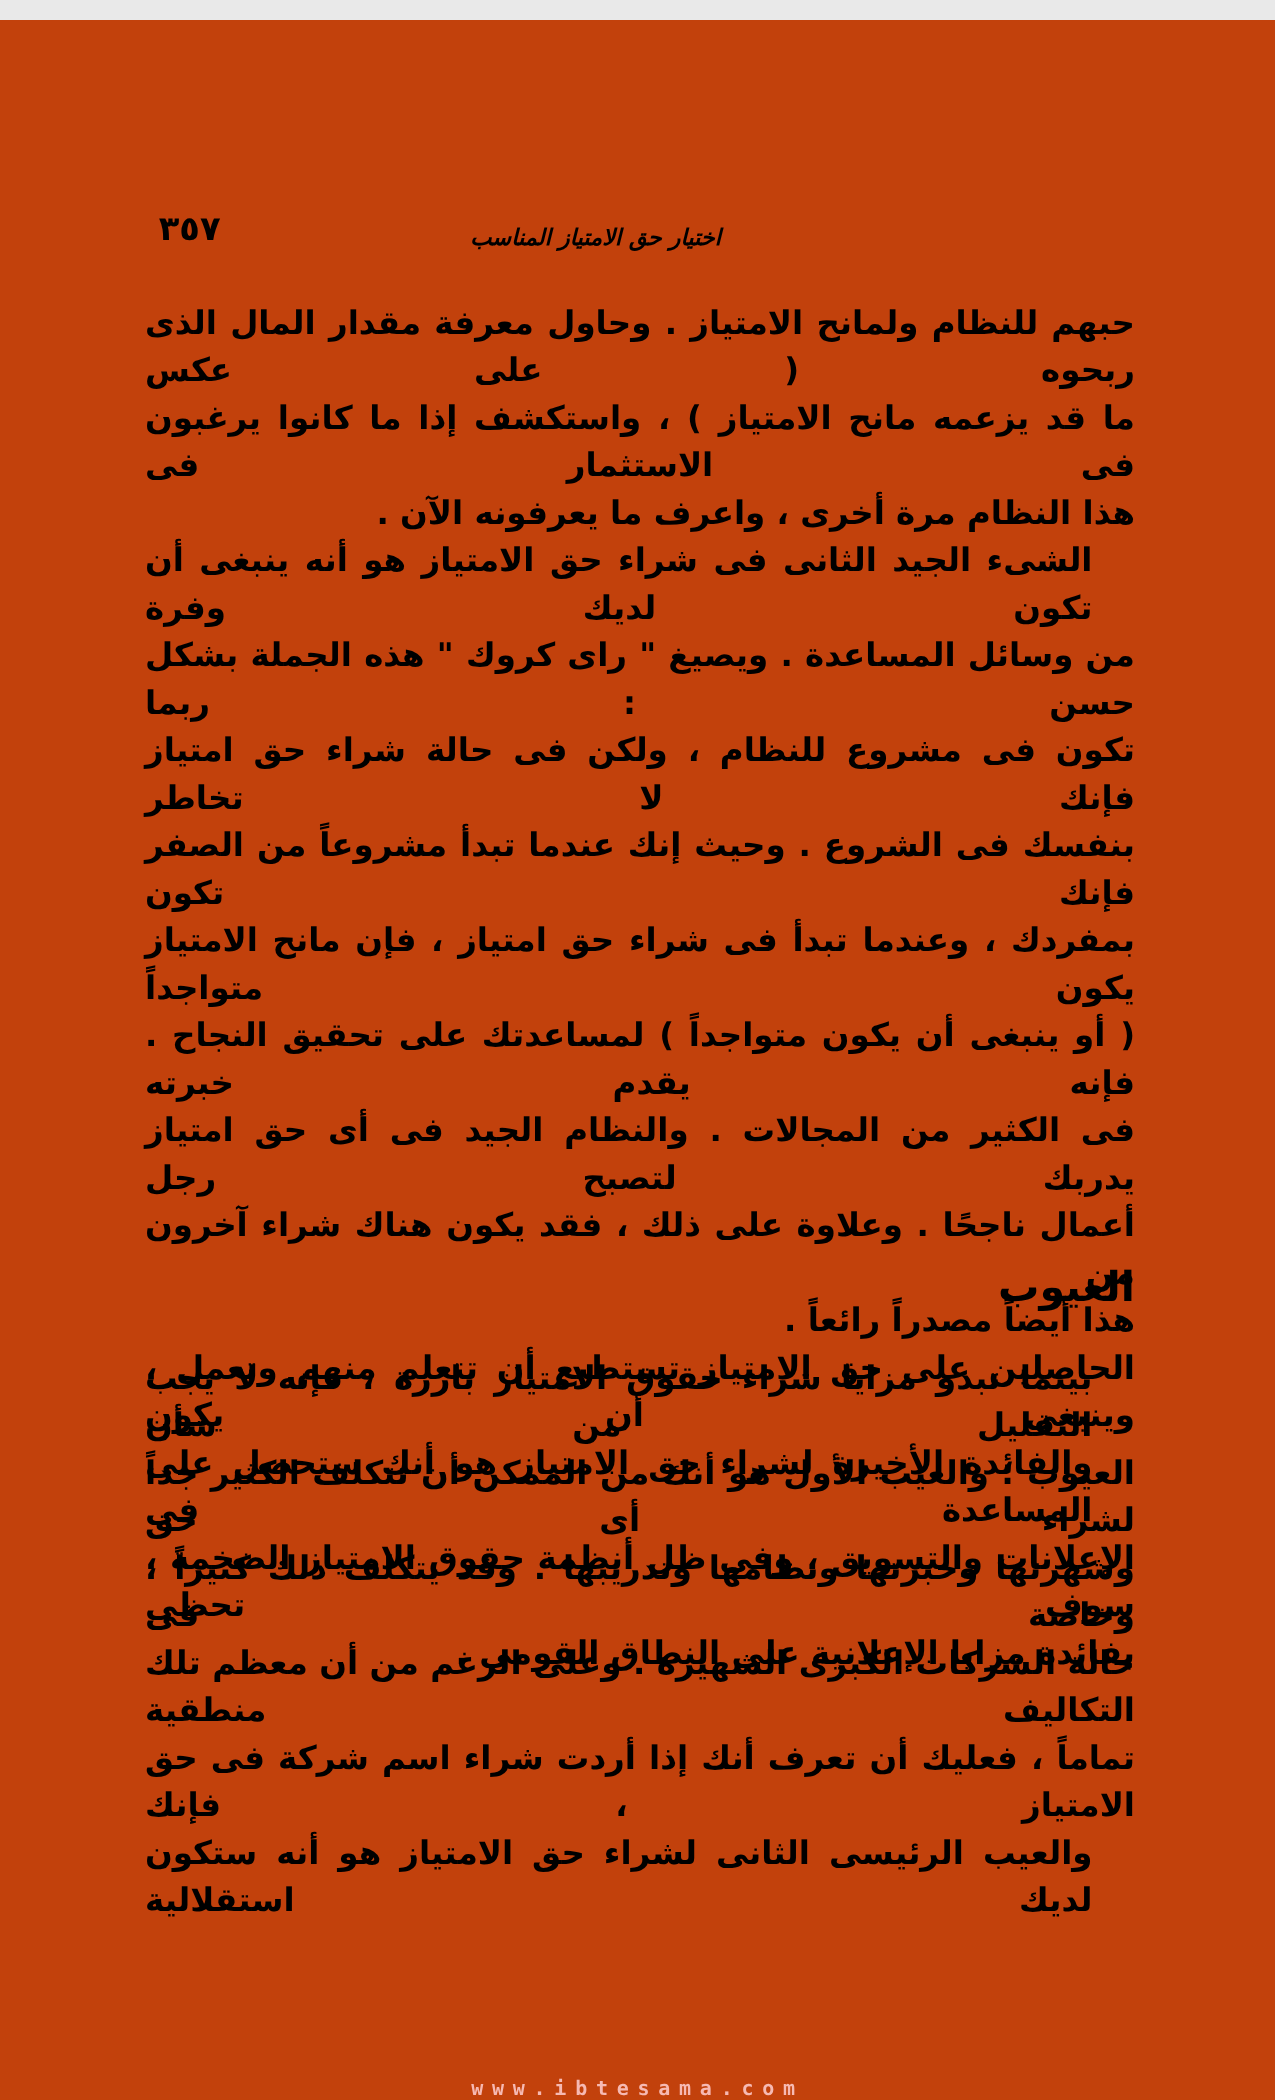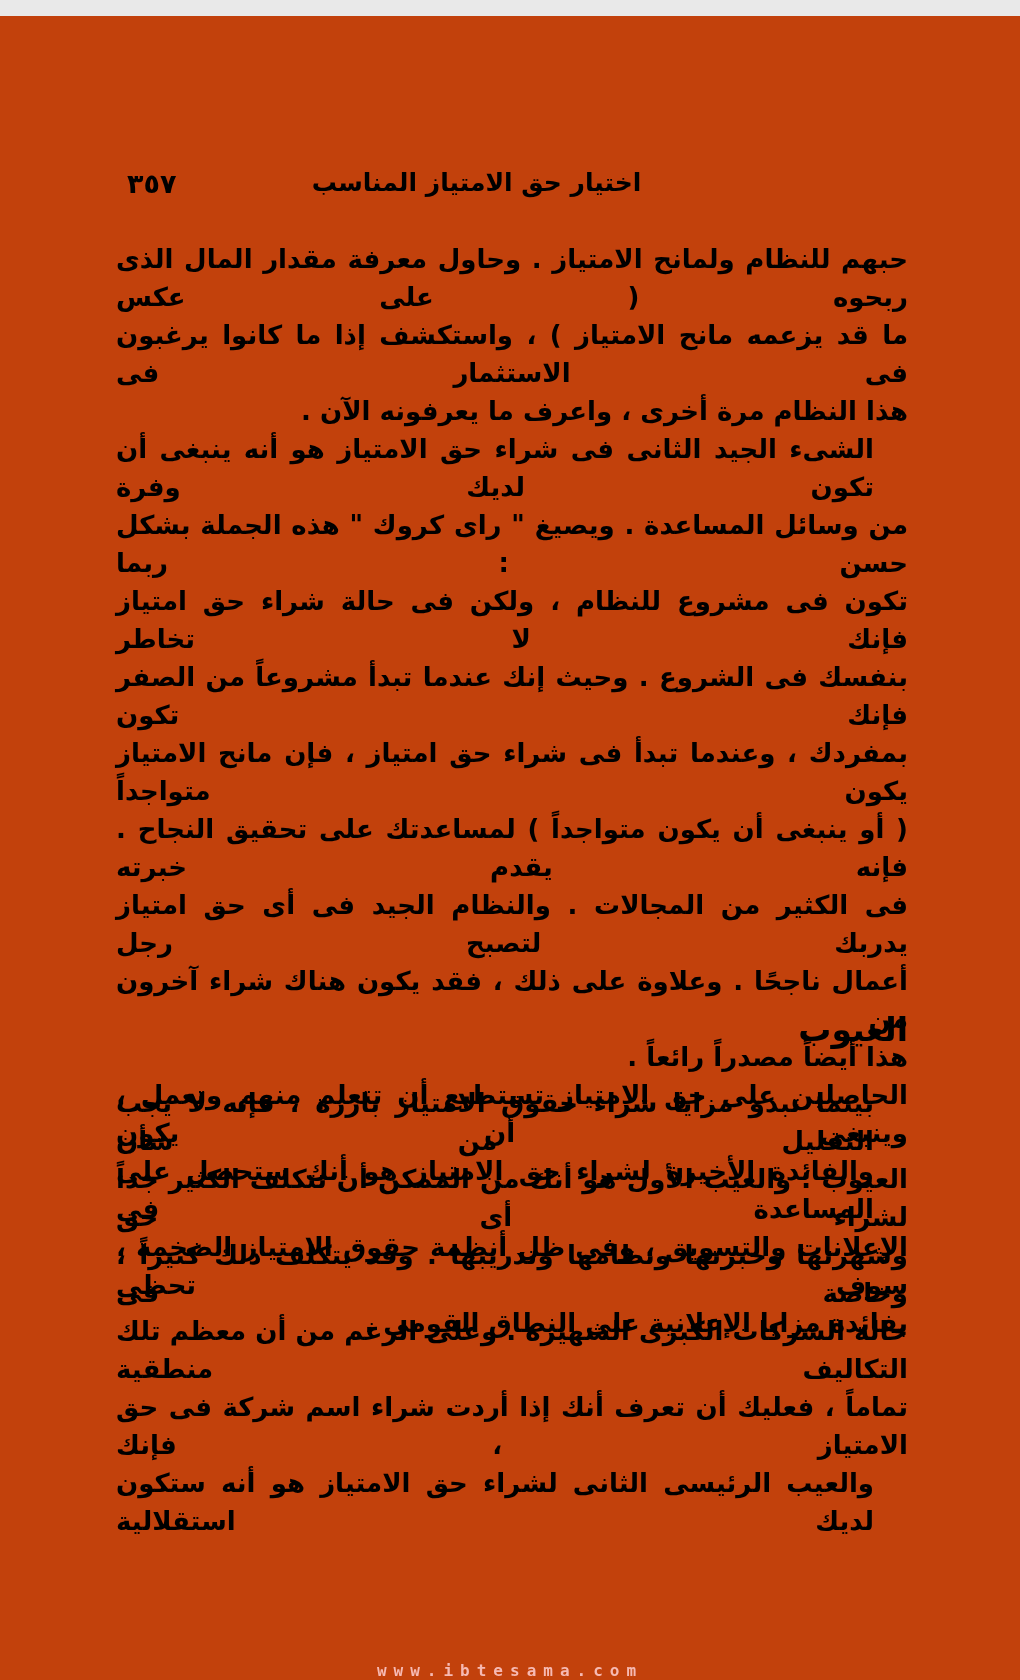--- a/index.html
+++ b/index.html
@@ -7,22 +7,22 @@
     position:relative; width:1020px; height:1680px; margin:16px auto;
     background:#c2410c; font-family:"DejaVu Sans", sans-serif; color:#000;
     overflow:hidden;
   }
   .header { position:absolute; top:148px; left:115px; right:112px; height:44px; }
   .page-number {
     position:absolute; left:12px; top:4px;
     font-size:27px; font-weight:bold; direction:rtl;
   }
   .header-title {
-    position:absolute; left:0; right:70px; top:4px; text-align:center;
-    font-size:25px; font-weight:bold; direction:rtl;
+    position:absolute; left:0; right:70px; top:16px; text-align:center;
+    font-size:18px; font-weight:bold; direction:rtl;font-style:italic;
   }
   .textblock {
     position:absolute; right:112px; width:792px; direction:rtl;
     font-size:26px; font-weight:bold; line-height:38px;
   }
   .block-top { top:224px; }
   .block-bottom { top:1068px; }
   .tline { text-align:justify; text-align-last:justify; }
   .tline.end { text-align-last:right; }
   .tline.indent { padding-right:34px; }

